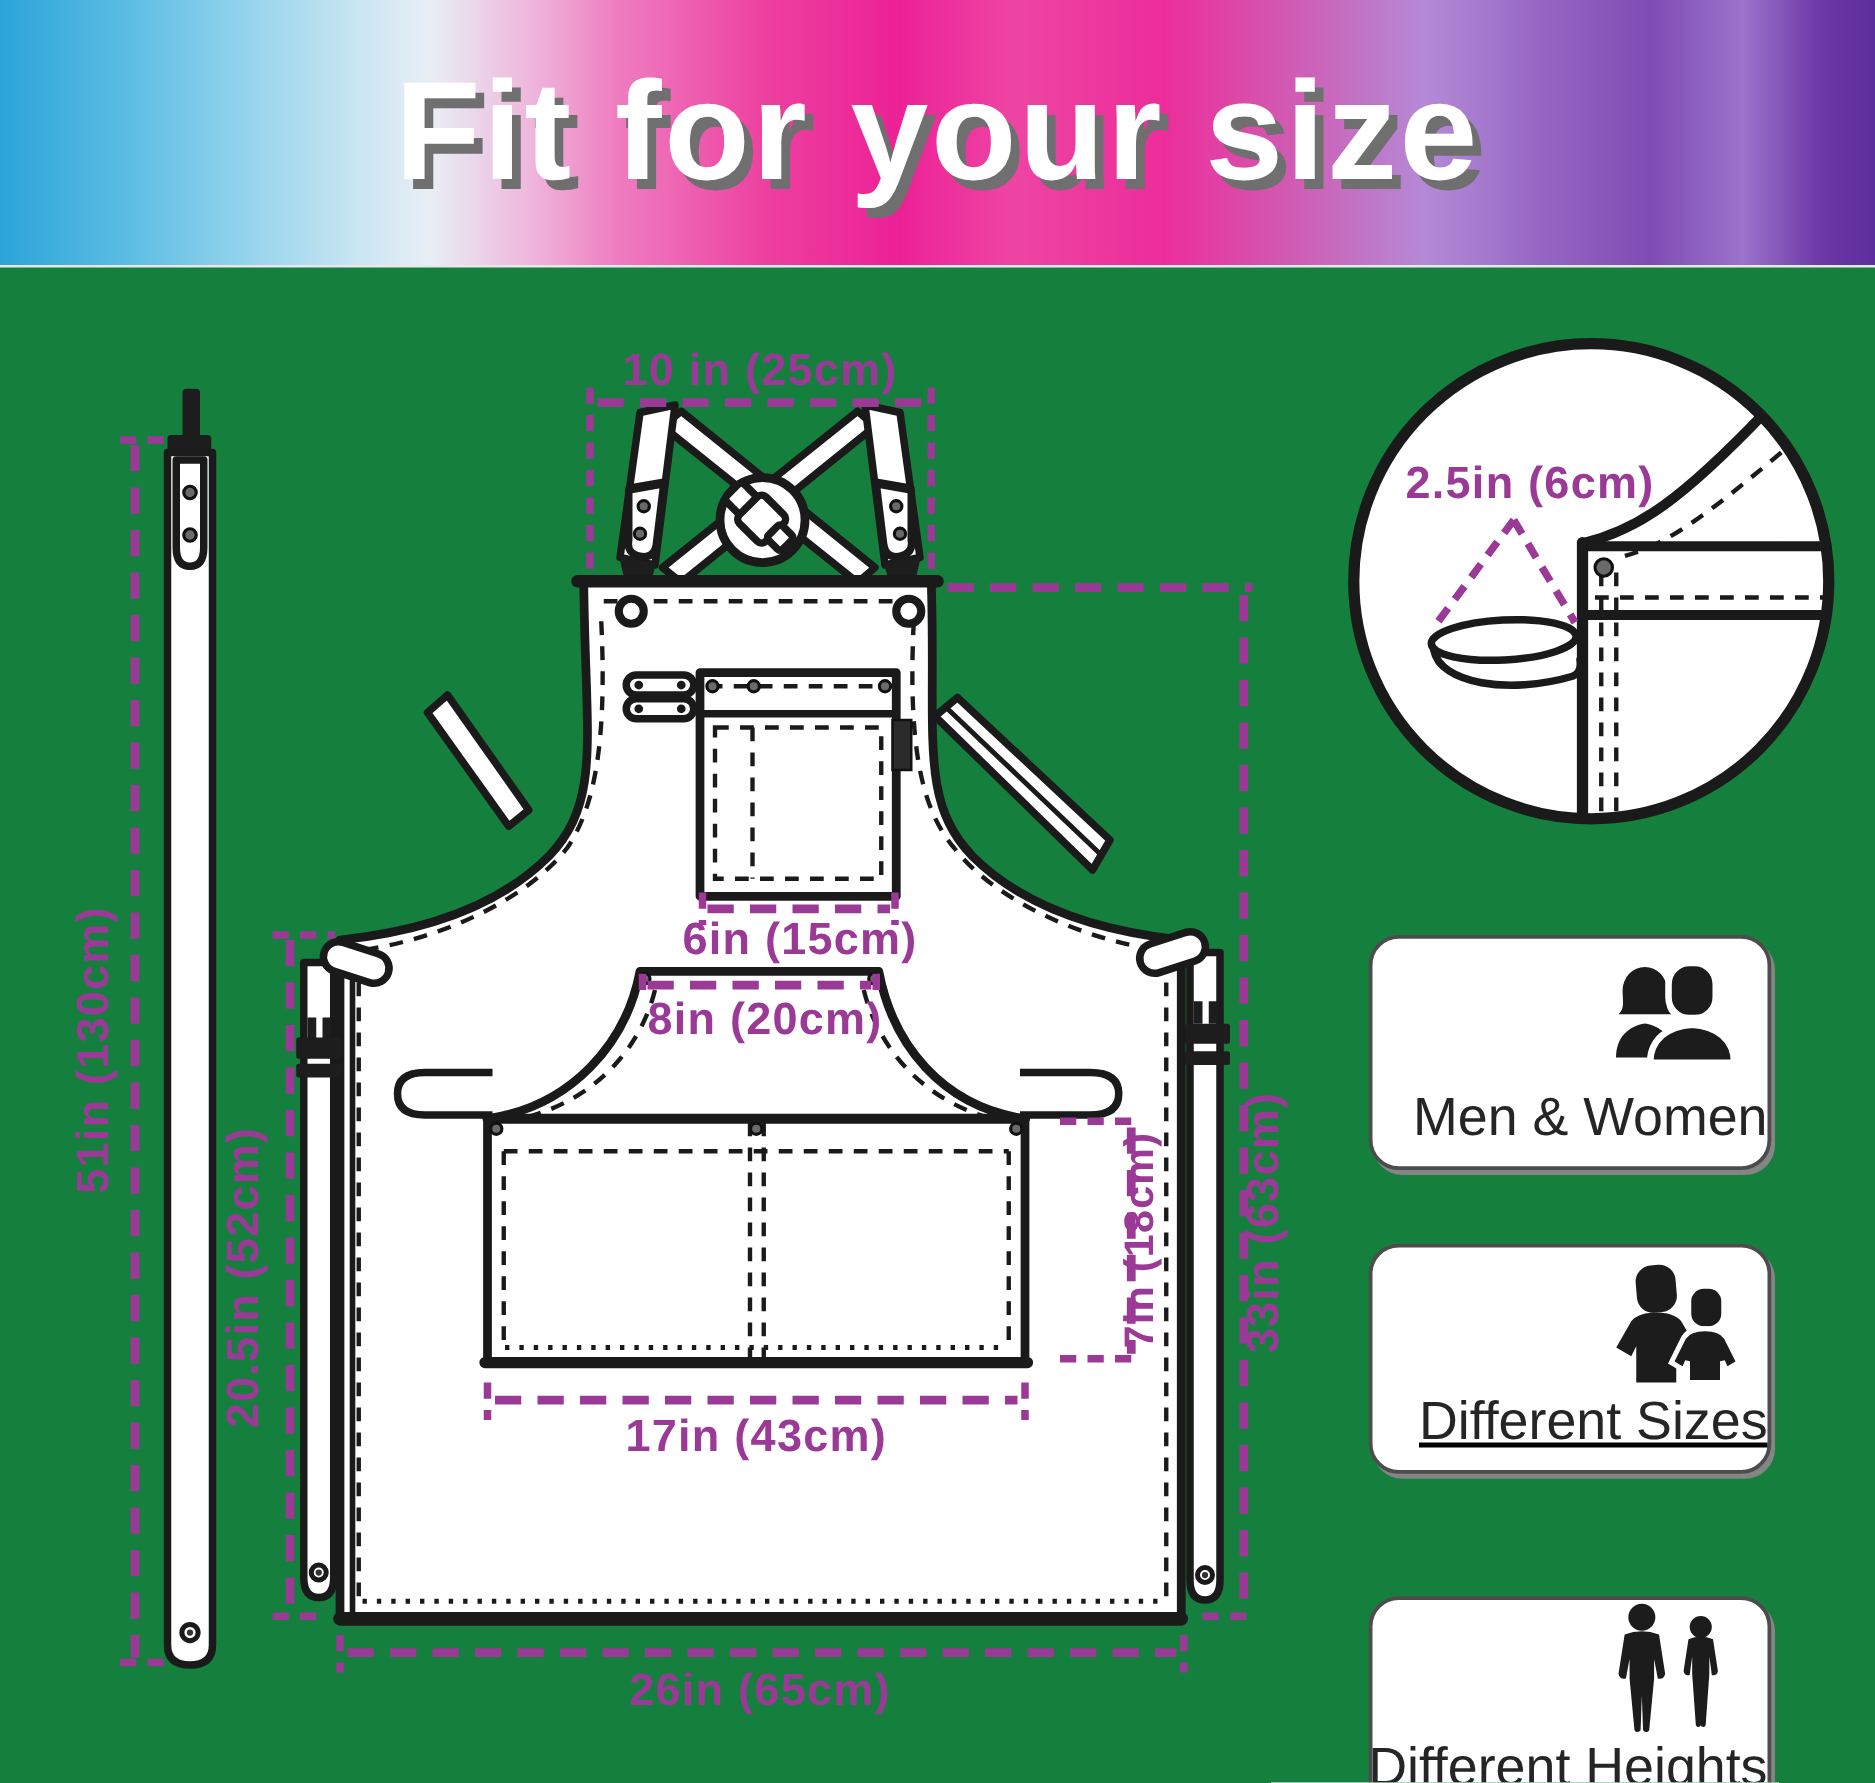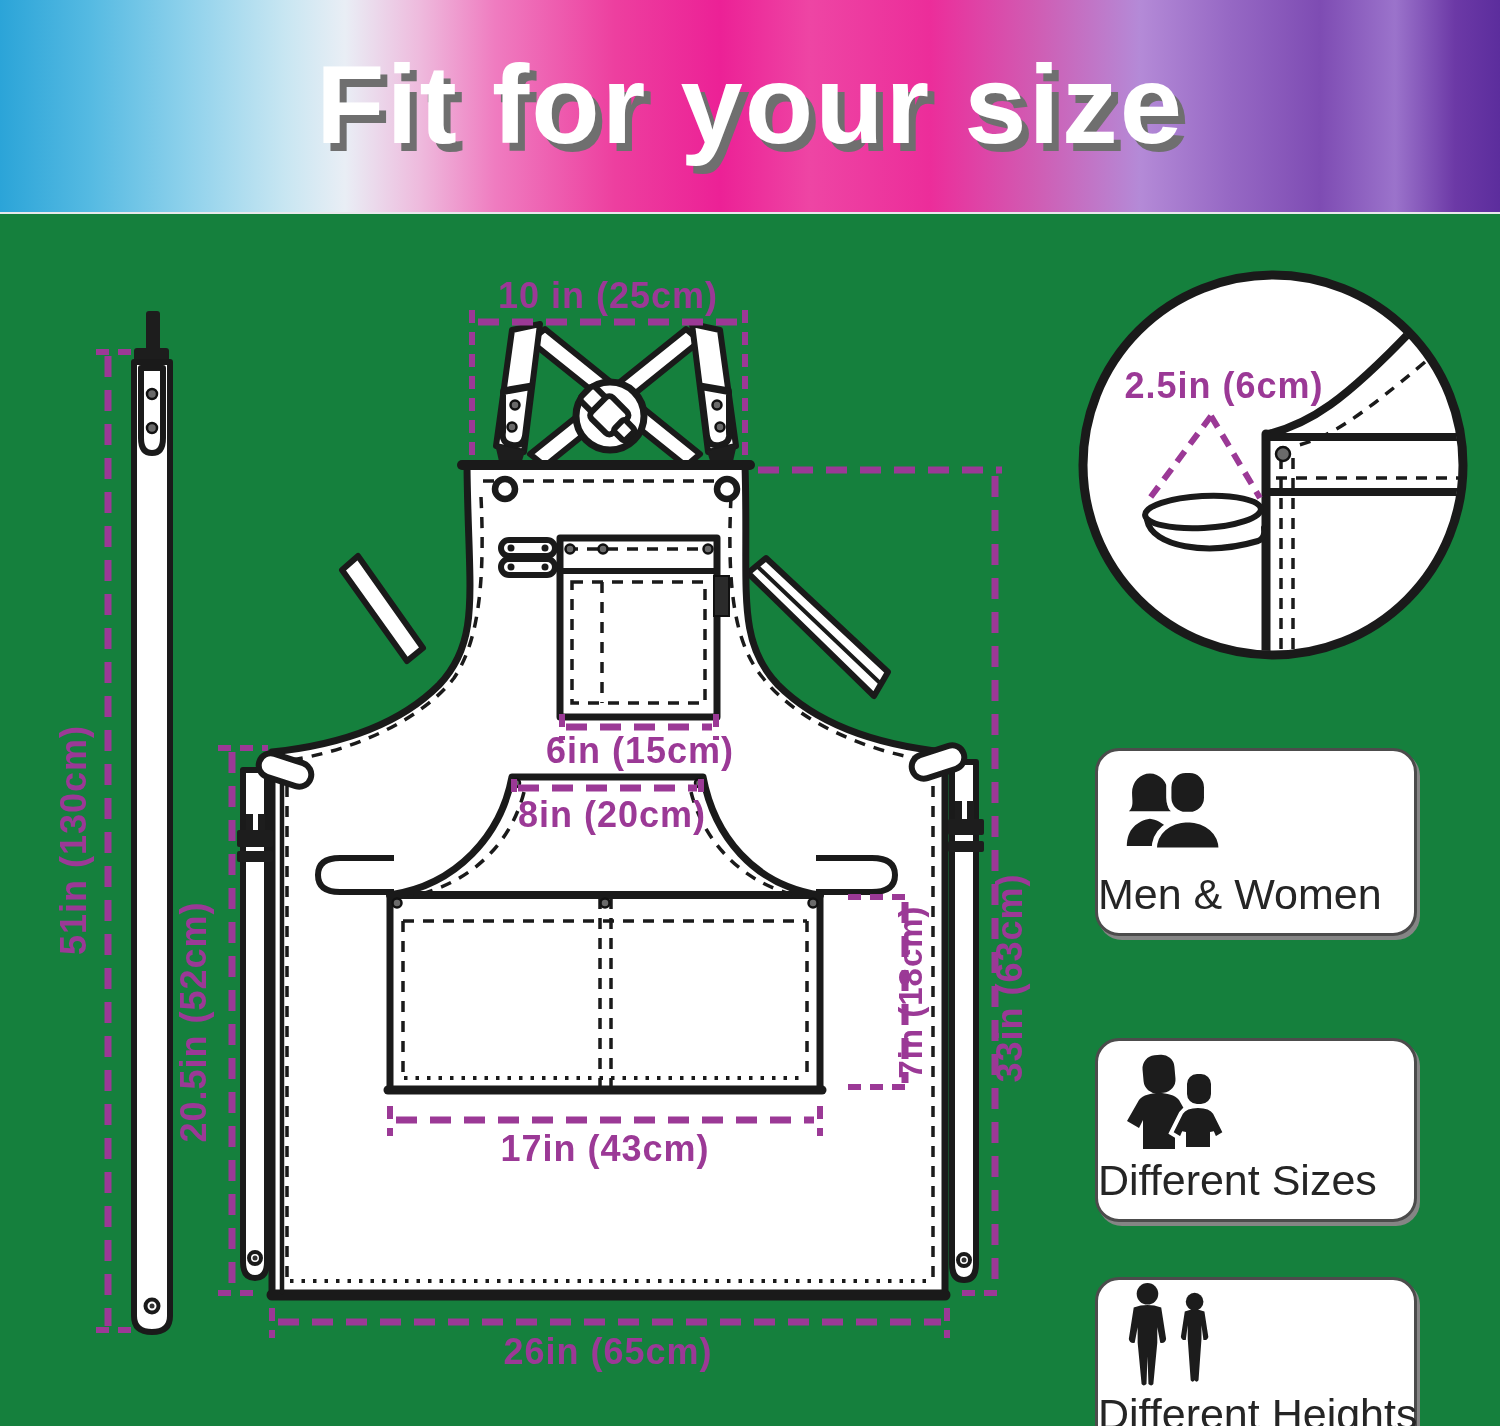--- a/index.html
+++ b/index.html
@@ -25,26 +25,26 @@
   .dark{fill:#1d1d1d;stroke:none;}
   .rivet{fill:#6a6a6a;stroke:#111;stroke-width:2.5;}
   .pdim{fill:none;stroke:#9b3996;stroke-width:7;stroke-dasharray:21 13;}
   .ptick{fill:none;stroke:#9b3996;stroke-width:6;stroke-dasharray:13 9;}
   .dimtext{fill:#9b3996;font-weight:bold;font-size:36px;text-anchor:middle;
     font-family:"Liberation Sans",sans-serif;letter-spacing:1px;}
   .dimtext.small{font-size:33px;}
   
   .fbox{position:absolute;left:1095px;width:322px;background:#fff;
     border:3px solid #4c4c4c;border-radius:24px;box-shadow:3px 4px 0 #858585;
-    display:flex;flex-direction:column;align-items:flex-start;justify-content:flex-end;
+    display:flex;flex-direction:column;align-items:flex-end;justify-content:flex-end;
     box-sizing:border-box;}
   .fbox .icon{flex:1;display:flex;align-items:center;justify-content:center;padding-top:8px;}
   .fbox .lbl{font-size:43px;color:#252525;margin-bottom:14px;white-space:nowrap;}
   #fbox-1{top:748px;height:188px;}
-  #fbox-2{top:1038px;height:184px;}
+  #fbox-2{top:995px;height:184px;text-decoration:underline;}
   #fbox-3{top:1237px;height:179px;margin-top:40px;}
 </style>
 </head>
 <body>
 
 <div class="page">
 
   <div class="banner">
     <h1>Fit for your size</h1>
   </div>

